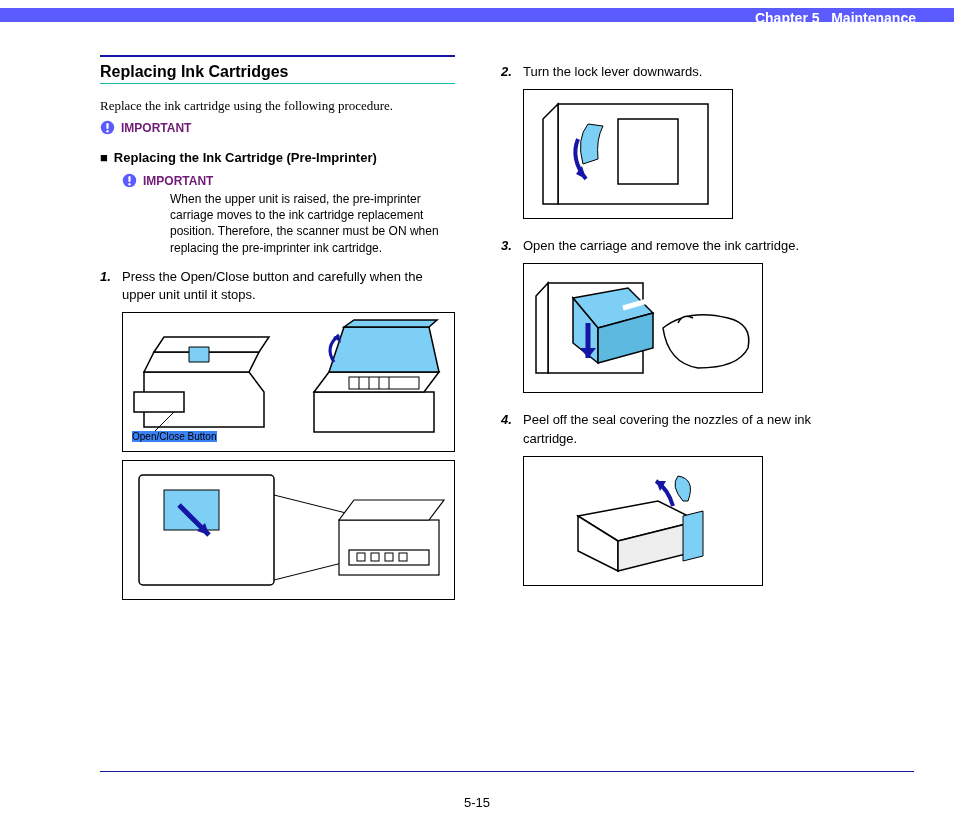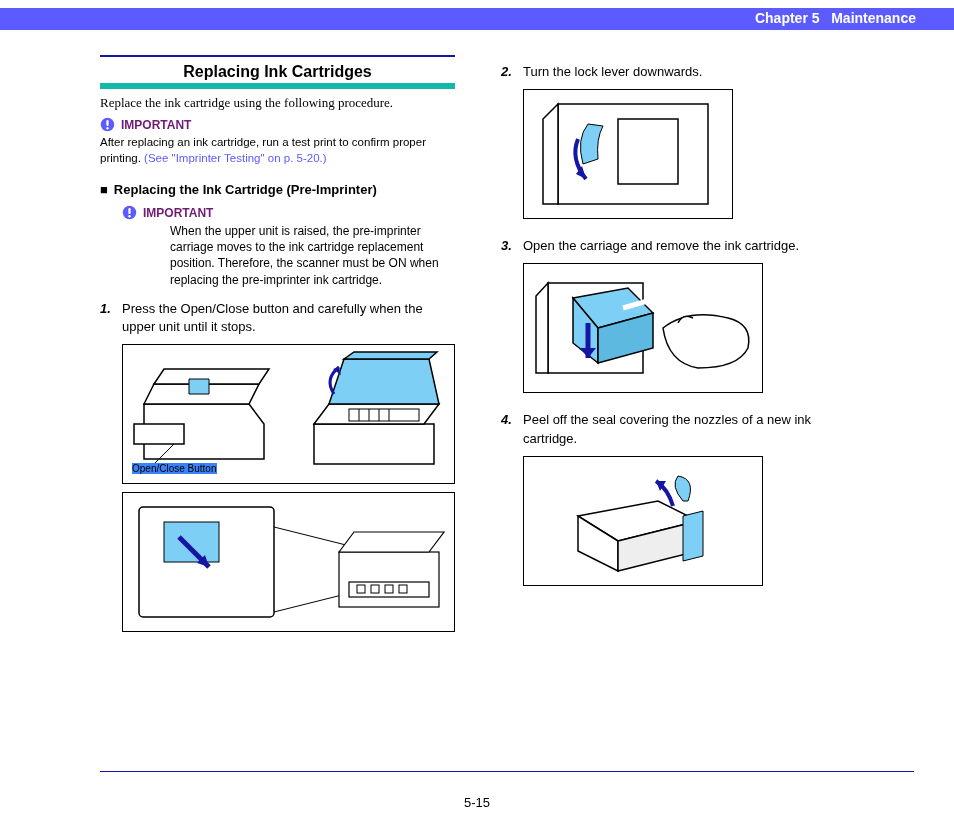--- a/index.html
+++ b/index.html
@@ -10,21 +10,21 @@
     font-family: Arial, Helvetica, sans-serif;
     color: #000;
     position: relative;
     overflow: hidden;
   }
   .header-bar {
     position: absolute;
     top: 8px;
     left: 0;
     right: 0;
-    height: 22px;
+    height: 14px;
     background: #5b5bff;
   }
   .header-text {
     position: absolute;
     right: 38px;
     top: 2px;
     color: #fff;
     font-weight: bold;
     font-size: 14px;
   }
@@ -43,23 +43,22 @@
     flex-direction: column;
   }
   .section-rule {
     border-top: 2px solid #1616a5;
     margin-bottom: 6px;
   }
   .section-title {
     font-size: 16px;
     font-weight: bold;
     padding-bottom: 2px;
-    border-bottom: 6px solid #14b8a6;
-    margin-bottom: 6px;
-    text-align: center;
+    border-bottom: 1px solid #14b8a6;
+    margin-bottom: 14px;
   }
   .intro {
     font-family: Georgia, 'Times New Roman', serif;
     font-size: 13px;
     margin-bottom: 6px;
   }
   .important-row {
     display: flex;
     align-items: center;
     gap: 6px;
@@ -163,23 +162,20 @@
     <div class="intro">Replace the ink cartridge using the following procedure.</div>
 
     <div class="important-row">
       <svg class="important-icon" viewBox="0 0 20 20">
         <circle cx="10" cy="10" r="9" fill="#5b5bff"></circle>
         <rect x="8.5" y="4" width="3" height="8" rx="1.5" fill="#fff"></rect>
         <circle cx="10" cy="15" r="1.6" fill="#fff"></circle>
       </svg>
       <span class="important-label">IMPORTANT</span>
     </div>
-    <div class="important-body">
-      <span>After replacing an ink cartridge, run a test print to confirm proper printing. </span><span class="link">(See "Imprinter Testing" on p. 5-20.)</span>
-    </div>
 
     <div class="subsection">
       <span>■</span>
       <span>Replacing the Ink Cartridge (Pre-Imprinter)</span>
     </div>
 
     <div class="indent-note">
       <div class="important-row">
         <svg class="important-icon" viewBox="0 0 20 20">
           <circle cx="10" cy="10" r="9" fill="#5b5bff"></circle>

